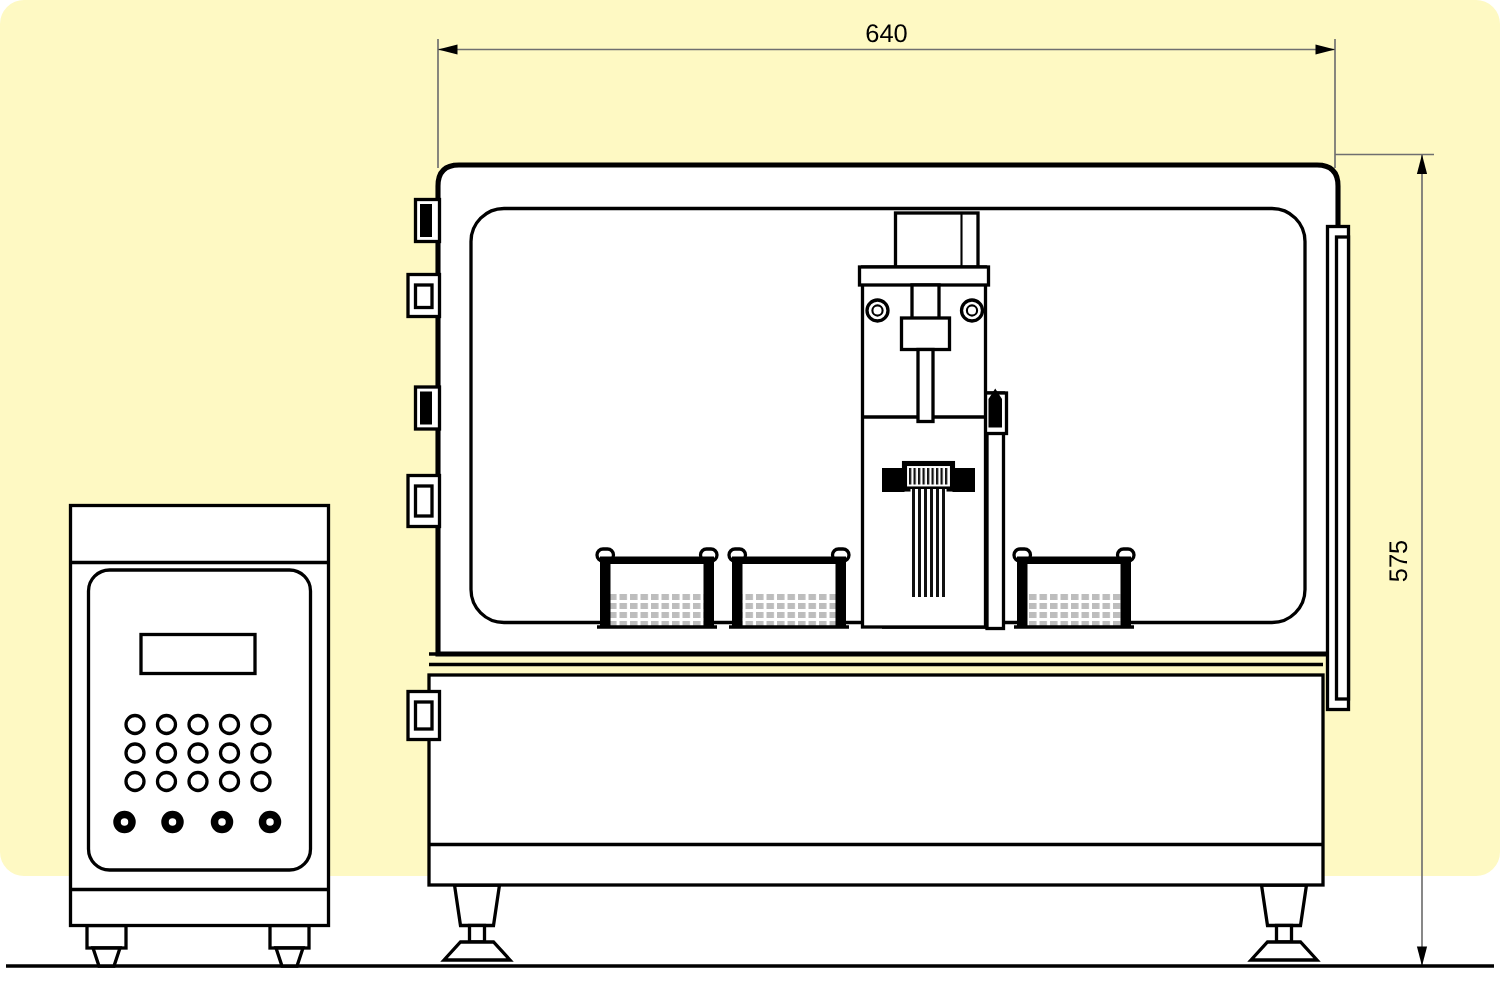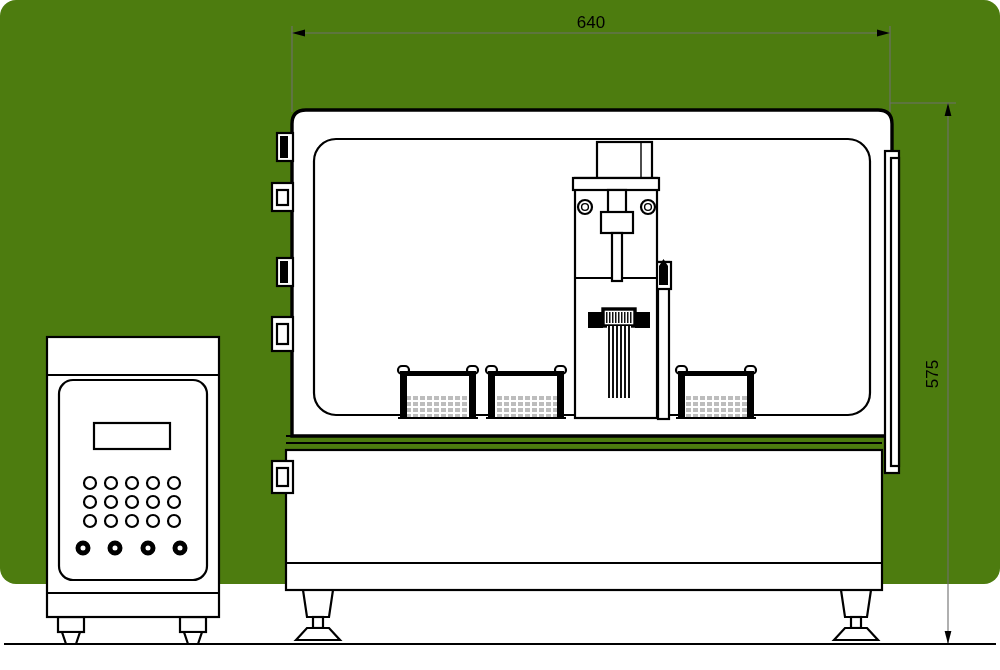--- a/index.html
+++ b/index.html
@@ -11,21 +11,21 @@
   body {
     width: 1000px;
     height: 670px;
     overflow: hidden;
     font-family: "Liberation Sans", sans-serif;
   }
   #drawing-root {
     position: relative;
     width: 1000px;
     height: 584px;
-    background: #4d7c0f;
+    background: #fef9c3;
     border-radius: 16px;
   }
   svg#tech-drawing {
     display: block;
     width: 1000px;
     height: 670px;
   }
   .ln {
     fill: none;
     stroke: #000000;

